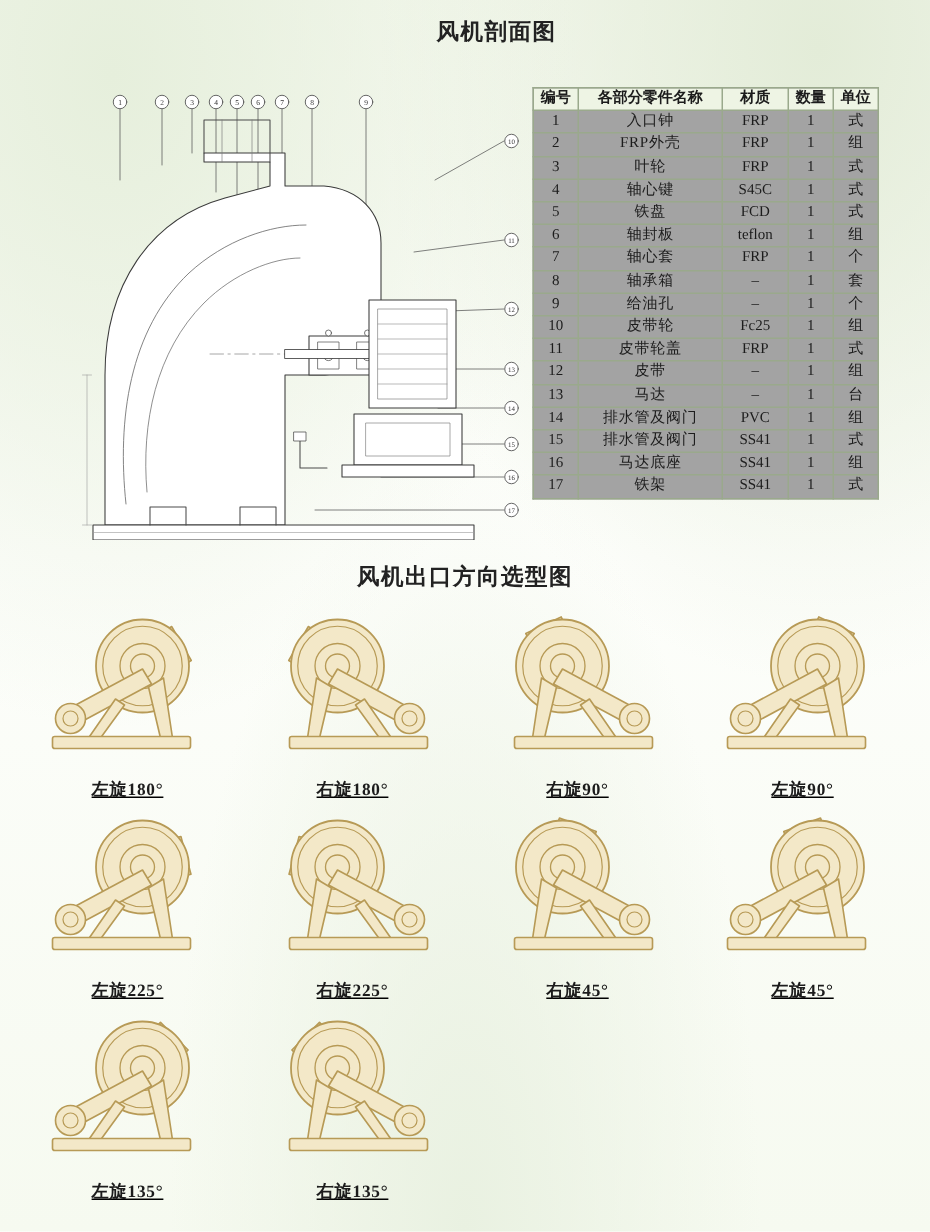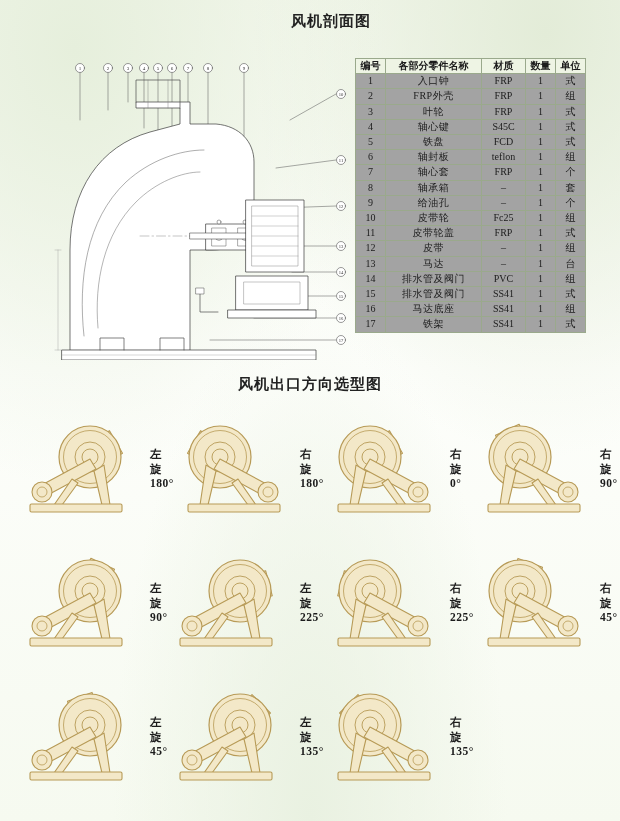--- a/index.html
+++ b/index.html
@@ -56,21 +56,21 @@
   #parts-table td.name{letter-spacing:0.5px;}
 
   
   #outlet-grid{
     position:absolute;left:10px;top:400px;width:600px;
     display:grid;
     grid-template-columns:repeat(4,150px);
     grid-template-rows:repeat(3,134px);
   }
   .fan-cell{
-    display:flex;align-items:center;justify-content:flex-start;
+    display:flex;flex-direction:column;align-items:center;justify-content:space-between;text-decoration:underline;
   }
   .fan-art{width:140px;height:108px;}
   .fan-art svg{display:block;}
   .fan-label{
     font-size:11.5px;font-weight:bold;color:#1c1c1c;
     margin-top:1px;letter-spacing:0.5px;
   }
 </style>
 </head>
 <body>
@@ -403,223 +403,223 @@
  </g>
 </svg>
         </div>
         <div class="fan-label">右旋180°</div>
       </div>
       <div class="fan-cell">
         <div class="fan-art">
 <svg viewBox="0 0 140 108" width="140" height="108">
  <g>
 
-  <path d="M66.5,55.3 L92.5,40.3 L79.5,17.7 L53.5,32.7 Z" fill="#f3e8c8" stroke="#b79a56" stroke-width="1.1" stroke-linejoin="round"></path>
-
-  <circle cx="60" cy="44" r="31" fill="#f3e8c8" stroke="#b79a56" stroke-width="1.2"></circle>
-  <circle cx="60" cy="44" r="26.5" fill="none" stroke="#b79a56" stroke-width="0.8"></circle>
-
-  <circle cx="60" cy="44" r="15" fill="none" stroke="#b79a56" stroke-width="0.9"></circle>
-  <circle cx="60" cy="44" r="8" fill="#f3e8c8" stroke="#b79a56" stroke-width="0.9"></circle>
-
-  <g stroke="#b79a56" stroke-width="1.1" fill="#f3e8c8" stroke-linejoin="round">
-    <path d="M60,46 L112,74 L106,84 L54,56 Z"></path>
-    <circle cx="108" cy="79" r="10" fill="#f3e8c8"></circle>
-    <circle cx="108" cy="79" r="5" fill="none" stroke-width="0.8"></circle>
-  </g>
-
-  <g stroke="#b79a56" stroke-width="1.1" fill="#f3e8c8" stroke-linejoin="round">
-    <path d="M46,52 L40,92 L48,92 L56,58 Z"></path>
-    <path d="M78,66 L96,92 L88,92 L72,70 Z"></path>
-    <rect x="28" y="91" width="92" height="8" rx="1.5"></rect>
-  </g>
- </g>
-</svg>
-        </div>
-        <div class="fan-label">右旋0°</div>
+  <path d="M71.8,38.5 L59.1,11.3 L35.5,22.3 L48.2,49.5 Z" fill="#f3e8c8" stroke="#b79a56" stroke-width="1.1" stroke-linejoin="round"></path>
+
+  <circle cx="60" cy="44" r="31" fill="#f3e8c8" stroke="#b79a56" stroke-width="1.2"></circle>
+  <circle cx="60" cy="44" r="26.5" fill="none" stroke="#b79a56" stroke-width="0.8"></circle>
+
+  <circle cx="60" cy="44" r="15" fill="none" stroke="#b79a56" stroke-width="0.9"></circle>
+  <circle cx="60" cy="44" r="8" fill="#f3e8c8" stroke="#b79a56" stroke-width="0.9"></circle>
+
+  <g stroke="#b79a56" stroke-width="1.1" fill="#f3e8c8" stroke-linejoin="round">
+    <path d="M60,46 L112,74 L106,84 L54,56 Z"></path>
+    <circle cx="108" cy="79" r="10" fill="#f3e8c8"></circle>
+    <circle cx="108" cy="79" r="5" fill="none" stroke-width="0.8"></circle>
+  </g>
+
+  <g stroke="#b79a56" stroke-width="1.1" fill="#f3e8c8" stroke-linejoin="round">
+    <path d="M46,52 L40,92 L48,92 L56,58 Z"></path>
+    <path d="M78,66 L96,92 L88,92 L72,70 Z"></path>
+    <rect x="28" y="91" width="92" height="8" rx="1.5"></rect>
+  </g>
+ </g>
+</svg>
+        </div>
+        <div class="fan-label">右旋90°</div>
+      </div>
+      <div class="fan-cell">
+        <div class="fan-art">
+<svg viewBox="0 0 140 108" width="140" height="108">
+ <g transform="translate(140,0) scale(-1,1)">
+
+  <path d="M71.8,38.5 L59.1,11.3 L35.5,22.3 L48.2,49.5 Z" fill="#f3e8c8" stroke="#b79a56" stroke-width="1.1" stroke-linejoin="round"></path>
+
+  <circle cx="60" cy="44" r="31" fill="#f3e8c8" stroke="#b79a56" stroke-width="1.2"></circle>
+  <circle cx="60" cy="44" r="26.5" fill="none" stroke="#b79a56" stroke-width="0.8"></circle>
+
+  <circle cx="60" cy="44" r="15" fill="none" stroke="#b79a56" stroke-width="0.9"></circle>
+  <circle cx="60" cy="44" r="8" fill="#f3e8c8" stroke="#b79a56" stroke-width="0.9"></circle>
+
+  <g stroke="#b79a56" stroke-width="1.1" fill="#f3e8c8" stroke-linejoin="round">
+    <path d="M60,46 L112,74 L106,84 L54,56 Z"></path>
+    <circle cx="108" cy="79" r="10" fill="#f3e8c8"></circle>
+    <circle cx="108" cy="79" r="5" fill="none" stroke-width="0.8"></circle>
+  </g>
+
+  <g stroke="#b79a56" stroke-width="1.1" fill="#f3e8c8" stroke-linejoin="round">
+    <path d="M46,52 L40,92 L48,92 L56,58 Z"></path>
+    <path d="M78,66 L96,92 L88,92 L72,70 Z"></path>
+    <rect x="28" y="91" width="92" height="8" rx="1.5"></rect>
+  </g>
+ </g>
+</svg>
+        </div>
+        <div class="fan-label">左旋90°</div>
+      </div>
+      <div class="fan-cell">
+        <div class="fan-art">
+<svg viewBox="0 0 140 108" width="140" height="108">
+ <g transform="translate(140,0) scale(-1,1)">
+
+  <path d="M63.4,31.4 L34.4,23.7 L27.7,48.8 L56.6,56.6 Z" fill="#f3e8c8" stroke="#b79a56" stroke-width="1.1" stroke-linejoin="round"></path>
+
+  <circle cx="60" cy="44" r="31" fill="#f3e8c8" stroke="#b79a56" stroke-width="1.2"></circle>
+  <circle cx="60" cy="44" r="26.5" fill="none" stroke="#b79a56" stroke-width="0.8"></circle>
+
+  <circle cx="60" cy="44" r="15" fill="none" stroke="#b79a56" stroke-width="0.9"></circle>
+  <circle cx="60" cy="44" r="8" fill="#f3e8c8" stroke="#b79a56" stroke-width="0.9"></circle>
+
+  <g stroke="#b79a56" stroke-width="1.1" fill="#f3e8c8" stroke-linejoin="round">
+    <path d="M60,46 L112,74 L106,84 L54,56 Z"></path>
+    <circle cx="108" cy="79" r="10" fill="#f3e8c8"></circle>
+    <circle cx="108" cy="79" r="5" fill="none" stroke-width="0.8"></circle>
+  </g>
+
+  <g stroke="#b79a56" stroke-width="1.1" fill="#f3e8c8" stroke-linejoin="round">
+    <path d="M46,52 L40,92 L48,92 L56,58 Z"></path>
+    <path d="M78,66 L96,92 L88,92 L72,70 Z"></path>
+    <rect x="28" y="91" width="92" height="8" rx="1.5"></rect>
+  </g>
+ </g>
+</svg>
+        </div>
+        <div class="fan-label">左旋225°</div>
       </div>
       <div class="fan-cell">
         <div class="fan-art">
 <svg viewBox="0 0 140 108" width="140" height="108">
  <g>
 
-  <path d="M71.8,38.5 L59.1,11.3 L35.5,22.3 L48.2,49.5 Z" fill="#f3e8c8" stroke="#b79a56" stroke-width="1.1" stroke-linejoin="round"></path>
-
-  <circle cx="60" cy="44" r="31" fill="#f3e8c8" stroke="#b79a56" stroke-width="1.2"></circle>
-  <circle cx="60" cy="44" r="26.5" fill="none" stroke="#b79a56" stroke-width="0.8"></circle>
-
-  <circle cx="60" cy="44" r="15" fill="none" stroke="#b79a56" stroke-width="0.9"></circle>
-  <circle cx="60" cy="44" r="8" fill="#f3e8c8" stroke="#b79a56" stroke-width="0.9"></circle>
-
-  <g stroke="#b79a56" stroke-width="1.1" fill="#f3e8c8" stroke-linejoin="round">
-    <path d="M60,46 L112,74 L106,84 L54,56 Z"></path>
-    <circle cx="108" cy="79" r="10" fill="#f3e8c8"></circle>
-    <circle cx="108" cy="79" r="5" fill="none" stroke-width="0.8"></circle>
-  </g>
-
-  <g stroke="#b79a56" stroke-width="1.1" fill="#f3e8c8" stroke-linejoin="round">
-    <path d="M46,52 L40,92 L48,92 L56,58 Z"></path>
-    <path d="M78,66 L96,92 L88,92 L72,70 Z"></path>
-    <rect x="28" y="91" width="92" height="8" rx="1.5"></rect>
-  </g>
- </g>
-</svg>
-        </div>
-        <div class="fan-label">右旋90°</div>
+  <path d="M63.4,31.4 L34.4,23.7 L27.7,48.8 L56.6,56.6 Z" fill="#f3e8c8" stroke="#b79a56" stroke-width="1.1" stroke-linejoin="round"></path>
+
+  <circle cx="60" cy="44" r="31" fill="#f3e8c8" stroke="#b79a56" stroke-width="1.2"></circle>
+  <circle cx="60" cy="44" r="26.5" fill="none" stroke="#b79a56" stroke-width="0.8"></circle>
+
+  <circle cx="60" cy="44" r="15" fill="none" stroke="#b79a56" stroke-width="0.9"></circle>
+  <circle cx="60" cy="44" r="8" fill="#f3e8c8" stroke="#b79a56" stroke-width="0.9"></circle>
+
+  <g stroke="#b79a56" stroke-width="1.1" fill="#f3e8c8" stroke-linejoin="round">
+    <path d="M60,46 L112,74 L106,84 L54,56 Z"></path>
+    <circle cx="108" cy="79" r="10" fill="#f3e8c8"></circle>
+    <circle cx="108" cy="79" r="5" fill="none" stroke-width="0.8"></circle>
+  </g>
+
+  <g stroke="#b79a56" stroke-width="1.1" fill="#f3e8c8" stroke-linejoin="round">
+    <path d="M46,52 L40,92 L48,92 L56,58 Z"></path>
+    <path d="M78,66 L96,92 L88,92 L72,70 Z"></path>
+    <rect x="28" y="91" width="92" height="8" rx="1.5"></rect>
+  </g>
+ </g>
+</svg>
+        </div>
+        <div class="fan-label">右旋225°</div>
+      </div>
+      <div class="fan-cell">
+        <div class="fan-art">
+<svg viewBox="0 0 140 108" width="140" height="108">
+ <g>
+
+  <path d="M72.2,48.4 L82.5,20.3 L58.0,11.4 L47.8,39.6 Z" fill="#f3e8c8" stroke="#b79a56" stroke-width="1.1" stroke-linejoin="round"></path>
+
+  <circle cx="60" cy="44" r="31" fill="#f3e8c8" stroke="#b79a56" stroke-width="1.2"></circle>
+  <circle cx="60" cy="44" r="26.5" fill="none" stroke="#b79a56" stroke-width="0.8"></circle>
+
+  <circle cx="60" cy="44" r="15" fill="none" stroke="#b79a56" stroke-width="0.9"></circle>
+  <circle cx="60" cy="44" r="8" fill="#f3e8c8" stroke="#b79a56" stroke-width="0.9"></circle>
+
+  <g stroke="#b79a56" stroke-width="1.1" fill="#f3e8c8" stroke-linejoin="round">
+    <path d="M60,46 L112,74 L106,84 L54,56 Z"></path>
+    <circle cx="108" cy="79" r="10" fill="#f3e8c8"></circle>
+    <circle cx="108" cy="79" r="5" fill="none" stroke-width="0.8"></circle>
+  </g>
+
+  <g stroke="#b79a56" stroke-width="1.1" fill="#f3e8c8" stroke-linejoin="round">
+    <path d="M46,52 L40,92 L48,92 L56,58 Z"></path>
+    <path d="M78,66 L96,92 L88,92 L72,70 Z"></path>
+    <rect x="28" y="91" width="92" height="8" rx="1.5"></rect>
+  </g>
+ </g>
+</svg>
+        </div>
+        <div class="fan-label">右旋45°</div>
       </div>
       <div class="fan-cell">
         <div class="fan-art">
 <svg viewBox="0 0 140 108" width="140" height="108">
  <g transform="translate(140,0) scale(-1,1)">
 
-  <path d="M71.8,38.5 L59.1,11.3 L35.5,22.3 L48.2,49.5 Z" fill="#f3e8c8" stroke="#b79a56" stroke-width="1.1" stroke-linejoin="round"></path>
-
-  <circle cx="60" cy="44" r="31" fill="#f3e8c8" stroke="#b79a56" stroke-width="1.2"></circle>
-  <circle cx="60" cy="44" r="26.5" fill="none" stroke="#b79a56" stroke-width="0.8"></circle>
-
-  <circle cx="60" cy="44" r="15" fill="none" stroke="#b79a56" stroke-width="0.9"></circle>
-  <circle cx="60" cy="44" r="8" fill="#f3e8c8" stroke="#b79a56" stroke-width="0.9"></circle>
-
-  <g stroke="#b79a56" stroke-width="1.1" fill="#f3e8c8" stroke-linejoin="round">
-    <path d="M60,46 L112,74 L106,84 L54,56 Z"></path>
-    <circle cx="108" cy="79" r="10" fill="#f3e8c8"></circle>
-    <circle cx="108" cy="79" r="5" fill="none" stroke-width="0.8"></circle>
-  </g>
-
-  <g stroke="#b79a56" stroke-width="1.1" fill="#f3e8c8" stroke-linejoin="round">
-    <path d="M46,52 L40,92 L48,92 L56,58 Z"></path>
-    <path d="M78,66 L96,92 L88,92 L72,70 Z"></path>
-    <rect x="28" y="91" width="92" height="8" rx="1.5"></rect>
-  </g>
- </g>
-</svg>
-        </div>
-        <div class="fan-label">左旋90°</div>
+  <path d="M72.2,48.4 L82.5,20.3 L58.0,11.4 L47.8,39.6 Z" fill="#f3e8c8" stroke="#b79a56" stroke-width="1.1" stroke-linejoin="round"></path>
+
+  <circle cx="60" cy="44" r="31" fill="#f3e8c8" stroke="#b79a56" stroke-width="1.2"></circle>
+  <circle cx="60" cy="44" r="26.5" fill="none" stroke="#b79a56" stroke-width="0.8"></circle>
+
+  <circle cx="60" cy="44" r="15" fill="none" stroke="#b79a56" stroke-width="0.9"></circle>
+  <circle cx="60" cy="44" r="8" fill="#f3e8c8" stroke="#b79a56" stroke-width="0.9"></circle>
+
+  <g stroke="#b79a56" stroke-width="1.1" fill="#f3e8c8" stroke-linejoin="round">
+    <path d="M60,46 L112,74 L106,84 L54,56 Z"></path>
+    <circle cx="108" cy="79" r="10" fill="#f3e8c8"></circle>
+    <circle cx="108" cy="79" r="5" fill="none" stroke-width="0.8"></circle>
+  </g>
+
+  <g stroke="#b79a56" stroke-width="1.1" fill="#f3e8c8" stroke-linejoin="round">
+    <path d="M46,52 L40,92 L48,92 L56,58 Z"></path>
+    <path d="M78,66 L96,92 L88,92 L72,70 Z"></path>
+    <rect x="28" y="91" width="92" height="8" rx="1.5"></rect>
+  </g>
+ </g>
+</svg>
+        </div>
+        <div class="fan-label">左旋45°</div>
       </div>
       <div class="fan-cell">
         <div class="fan-art">
 <svg viewBox="0 0 140 108" width="140" height="108">
  <g transform="translate(140,0) scale(-1,1)">
 
-  <path d="M63.4,31.4 L34.4,23.7 L27.7,48.8 L56.6,56.6 Z" fill="#f3e8c8" stroke="#b79a56" stroke-width="1.1" stroke-linejoin="round"></path>
-
-  <circle cx="60" cy="44" r="31" fill="#f3e8c8" stroke="#b79a56" stroke-width="1.2"></circle>
-  <circle cx="60" cy="44" r="26.5" fill="none" stroke="#b79a56" stroke-width="0.8"></circle>
-
-  <circle cx="60" cy="44" r="15" fill="none" stroke="#b79a56" stroke-width="0.9"></circle>
-  <circle cx="60" cy="44" r="8" fill="#f3e8c8" stroke="#b79a56" stroke-width="0.9"></circle>
-
-  <g stroke="#b79a56" stroke-width="1.1" fill="#f3e8c8" stroke-linejoin="round">
-    <path d="M60,46 L112,74 L106,84 L54,56 Z"></path>
-    <circle cx="108" cy="79" r="10" fill="#f3e8c8"></circle>
-    <circle cx="108" cy="79" r="5" fill="none" stroke-width="0.8"></circle>
-  </g>
-
-  <g stroke="#b79a56" stroke-width="1.1" fill="#f3e8c8" stroke-linejoin="round">
-    <path d="M46,52 L40,92 L48,92 L56,58 Z"></path>
-    <path d="M78,66 L96,92 L88,92 L72,70 Z"></path>
-    <rect x="28" y="91" width="92" height="8" rx="1.5"></rect>
-  </g>
- </g>
-</svg>
-        </div>
-        <div class="fan-label">左旋225°</div>
+  <path d="M69.2,34.8 L48.0,13.6 L29.6,32.0 L50.8,53.2 Z" fill="#f3e8c8" stroke="#b79a56" stroke-width="1.1" stroke-linejoin="round"></path>
+
+  <circle cx="60" cy="44" r="31" fill="#f3e8c8" stroke="#b79a56" stroke-width="1.2"></circle>
+  <circle cx="60" cy="44" r="26.5" fill="none" stroke="#b79a56" stroke-width="0.8"></circle>
+
+  <circle cx="60" cy="44" r="15" fill="none" stroke="#b79a56" stroke-width="0.9"></circle>
+  <circle cx="60" cy="44" r="8" fill="#f3e8c8" stroke="#b79a56" stroke-width="0.9"></circle>
+
+  <g stroke="#b79a56" stroke-width="1.1" fill="#f3e8c8" stroke-linejoin="round">
+    <path d="M60,46 L112,74 L106,84 L54,56 Z"></path>
+    <circle cx="108" cy="79" r="10" fill="#f3e8c8"></circle>
+    <circle cx="108" cy="79" r="5" fill="none" stroke-width="0.8"></circle>
+  </g>
+
+  <g stroke="#b79a56" stroke-width="1.1" fill="#f3e8c8" stroke-linejoin="round">
+    <path d="M46,52 L40,92 L48,92 L56,58 Z"></path>
+    <path d="M78,66 L96,92 L88,92 L72,70 Z"></path>
+    <rect x="28" y="91" width="92" height="8" rx="1.5"></rect>
+  </g>
+ </g>
+</svg>
+        </div>
+        <div class="fan-label">左旋135°</div>
       </div>
       <div class="fan-cell">
         <div class="fan-art">
 <svg viewBox="0 0 140 108" width="140" height="108">
  <g>
 
-  <path d="M63.4,31.4 L34.4,23.7 L27.7,48.8 L56.6,56.6 Z" fill="#f3e8c8" stroke="#b79a56" stroke-width="1.1" stroke-linejoin="round"></path>
-
-  <circle cx="60" cy="44" r="31" fill="#f3e8c8" stroke="#b79a56" stroke-width="1.2"></circle>
-  <circle cx="60" cy="44" r="26.5" fill="none" stroke="#b79a56" stroke-width="0.8"></circle>
-
-  <circle cx="60" cy="44" r="15" fill="none" stroke="#b79a56" stroke-width="0.9"></circle>
-  <circle cx="60" cy="44" r="8" fill="#f3e8c8" stroke="#b79a56" stroke-width="0.9"></circle>
-
-  <g stroke="#b79a56" stroke-width="1.1" fill="#f3e8c8" stroke-linejoin="round">
-    <path d="M60,46 L112,74 L106,84 L54,56 Z"></path>
-    <circle cx="108" cy="79" r="10" fill="#f3e8c8"></circle>
-    <circle cx="108" cy="79" r="5" fill="none" stroke-width="0.8"></circle>
-  </g>
-
-  <g stroke="#b79a56" stroke-width="1.1" fill="#f3e8c8" stroke-linejoin="round">
-    <path d="M46,52 L40,92 L48,92 L56,58 Z"></path>
-    <path d="M78,66 L96,92 L88,92 L72,70 Z"></path>
-    <rect x="28" y="91" width="92" height="8" rx="1.5"></rect>
-  </g>
- </g>
-</svg>
-        </div>
-        <div class="fan-label">右旋225°</div>
-      </div>
-      <div class="fan-cell">
-        <div class="fan-art">
-<svg viewBox="0 0 140 108" width="140" height="108">
- <g>
-
-  <path d="M72.2,48.4 L82.5,20.3 L58.0,11.4 L47.8,39.6 Z" fill="#f3e8c8" stroke="#b79a56" stroke-width="1.1" stroke-linejoin="round"></path>
-
-  <circle cx="60" cy="44" r="31" fill="#f3e8c8" stroke="#b79a56" stroke-width="1.2"></circle>
-  <circle cx="60" cy="44" r="26.5" fill="none" stroke="#b79a56" stroke-width="0.8"></circle>
-
-  <circle cx="60" cy="44" r="15" fill="none" stroke="#b79a56" stroke-width="0.9"></circle>
-  <circle cx="60" cy="44" r="8" fill="#f3e8c8" stroke="#b79a56" stroke-width="0.9"></circle>
-
-  <g stroke="#b79a56" stroke-width="1.1" fill="#f3e8c8" stroke-linejoin="round">
-    <path d="M60,46 L112,74 L106,84 L54,56 Z"></path>
-    <circle cx="108" cy="79" r="10" fill="#f3e8c8"></circle>
-    <circle cx="108" cy="79" r="5" fill="none" stroke-width="0.8"></circle>
-  </g>
-
-  <g stroke="#b79a56" stroke-width="1.1" fill="#f3e8c8" stroke-linejoin="round">
-    <path d="M46,52 L40,92 L48,92 L56,58 Z"></path>
-    <path d="M78,66 L96,92 L88,92 L72,70 Z"></path>
-    <rect x="28" y="91" width="92" height="8" rx="1.5"></rect>
-  </g>
- </g>
-</svg>
-        </div>
-        <div class="fan-label">右旋45°</div>
-      </div>
-      <div class="fan-cell">
-        <div class="fan-art">
-<svg viewBox="0 0 140 108" width="140" height="108">
- <g transform="translate(140,0) scale(-1,1)">
-
-  <path d="M72.2,48.4 L82.5,20.3 L58.0,11.4 L47.8,39.6 Z" fill="#f3e8c8" stroke="#b79a56" stroke-width="1.1" stroke-linejoin="round"></path>
-
-  <circle cx="60" cy="44" r="31" fill="#f3e8c8" stroke="#b79a56" stroke-width="1.2"></circle>
-  <circle cx="60" cy="44" r="26.5" fill="none" stroke="#b79a56" stroke-width="0.8"></circle>
-
-  <circle cx="60" cy="44" r="15" fill="none" stroke="#b79a56" stroke-width="0.9"></circle>
-  <circle cx="60" cy="44" r="8" fill="#f3e8c8" stroke="#b79a56" stroke-width="0.9"></circle>
-
-  <g stroke="#b79a56" stroke-width="1.1" fill="#f3e8c8" stroke-linejoin="round">
-    <path d="M60,46 L112,74 L106,84 L54,56 Z"></path>
-    <circle cx="108" cy="79" r="10" fill="#f3e8c8"></circle>
-    <circle cx="108" cy="79" r="5" fill="none" stroke-width="0.8"></circle>
-  </g>
-
-  <g stroke="#b79a56" stroke-width="1.1" fill="#f3e8c8" stroke-linejoin="round">
-    <path d="M46,52 L40,92 L48,92 L56,58 Z"></path>
-    <path d="M78,66 L96,92 L88,92 L72,70 Z"></path>
-    <rect x="28" y="91" width="92" height="8" rx="1.5"></rect>
-  </g>
- </g>
-</svg>
-        </div>
-        <div class="fan-label">左旋45°</div>
-      </div>
-      <div class="fan-cell">
-        <div class="fan-art">
-<svg viewBox="0 0 140 108" width="140" height="108">
- <g transform="translate(140,0) scale(-1,1)">
-
   <path d="M69.2,34.8 L48.0,13.6 L29.6,32.0 L50.8,53.2 Z" fill="#f3e8c8" stroke="#b79a56" stroke-width="1.1" stroke-linejoin="round"></path>
 
   <circle cx="60" cy="44" r="31" fill="#f3e8c8" stroke="#b79a56" stroke-width="1.2"></circle>
   <circle cx="60" cy="44" r="26.5" fill="none" stroke="#b79a56" stroke-width="0.8"></circle>
 
   <circle cx="60" cy="44" r="15" fill="none" stroke="#b79a56" stroke-width="0.9"></circle>
   <circle cx="60" cy="44" r="8" fill="#f3e8c8" stroke="#b79a56" stroke-width="0.9"></circle>
 
   <g stroke="#b79a56" stroke-width="1.1" fill="#f3e8c8" stroke-linejoin="round">
     <path d="M60,46 L112,74 L106,84 L54,56 Z"></path>
@@ -628,46 +628,17 @@
   </g>
 
   <g stroke="#b79a56" stroke-width="1.1" fill="#f3e8c8" stroke-linejoin="round">
     <path d="M46,52 L40,92 L48,92 L56,58 Z"></path>
     <path d="M78,66 L96,92 L88,92 L72,70 Z"></path>
     <rect x="28" y="91" width="92" height="8" rx="1.5"></rect>
   </g>
  </g>
 </svg>
         </div>
-        <div class="fan-label">左旋135°</div>
-      </div>
-      <div class="fan-cell">
-        <div class="fan-art">
-<svg viewBox="0 0 140 108" width="140" height="108">
- <g>
-
-  <path d="M69.2,34.8 L48.0,13.6 L29.6,32.0 L50.8,53.2 Z" fill="#f3e8c8" stroke="#b79a56" stroke-width="1.1" stroke-linejoin="round"></path>
-
-  <circle cx="60" cy="44" r="31" fill="#f3e8c8" stroke="#b79a56" stroke-width="1.2"></circle>
-  <circle cx="60" cy="44" r="26.5" fill="none" stroke="#b79a56" stroke-width="0.8"></circle>
-
-  <circle cx="60" cy="44" r="15" fill="none" stroke="#b79a56" stroke-width="0.9"></circle>
-  <circle cx="60" cy="44" r="8" fill="#f3e8c8" stroke="#b79a56" stroke-width="0.9"></circle>
-
-  <g stroke="#b79a56" stroke-width="1.1" fill="#f3e8c8" stroke-linejoin="round">
-    <path d="M60,46 L112,74 L106,84 L54,56 Z"></path>
-    <circle cx="108" cy="79" r="10" fill="#f3e8c8"></circle>
-    <circle cx="108" cy="79" r="5" fill="none" stroke-width="0.8"></circle>
-  </g>
-
-  <g stroke="#b79a56" stroke-width="1.1" fill="#f3e8c8" stroke-linejoin="round">
-    <path d="M46,52 L40,92 L48,92 L56,58 Z"></path>
-    <path d="M78,66 L96,92 L88,92 L72,70 Z"></path>
-    <rect x="28" y="91" width="92" height="8" rx="1.5"></rect>
-  </g>
- </g>
-</svg>
-        </div>
         <div class="fan-label">右旋135°</div>
       </div>
     </div>
 
 </div>
 
 </body></html>

